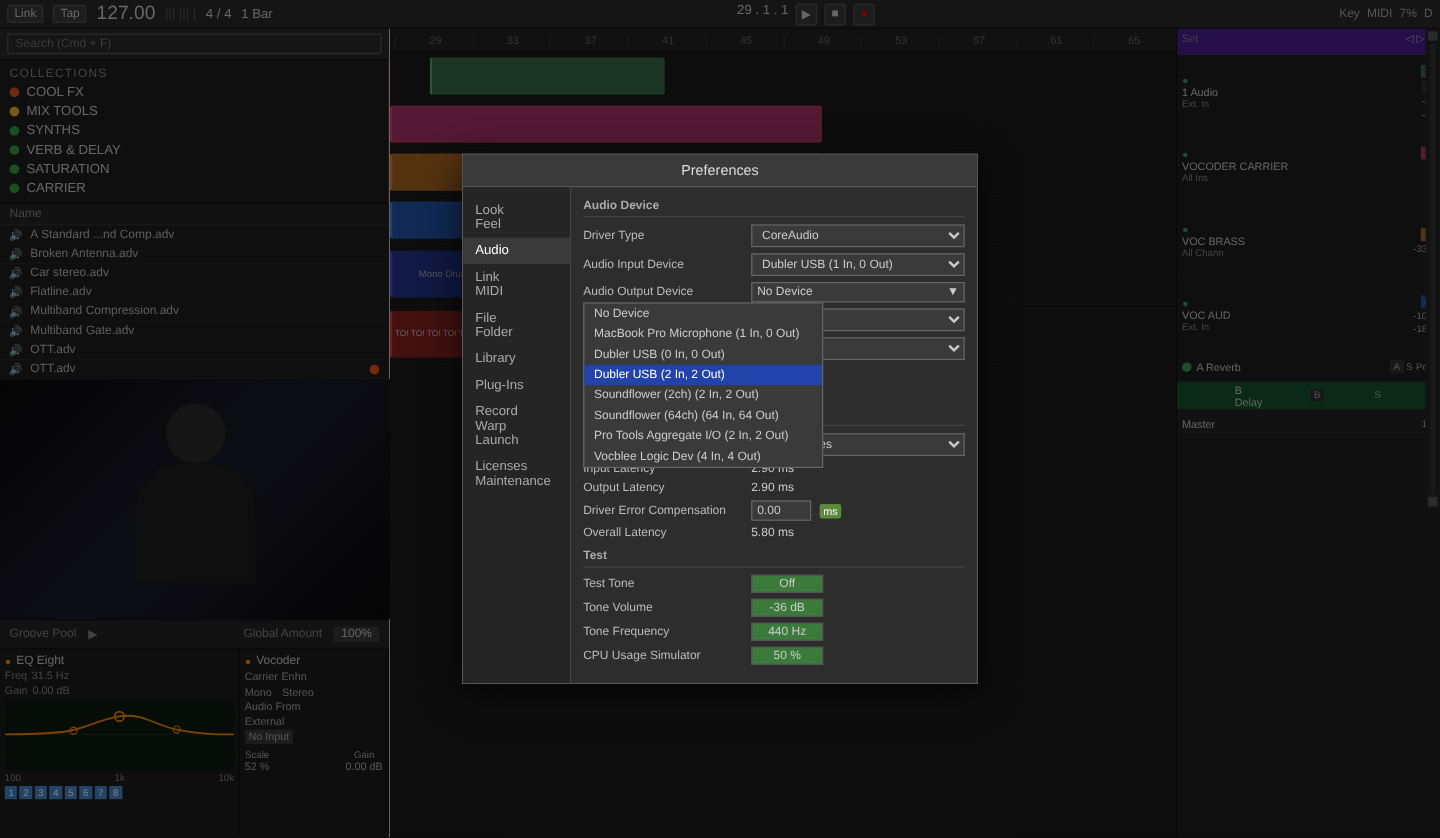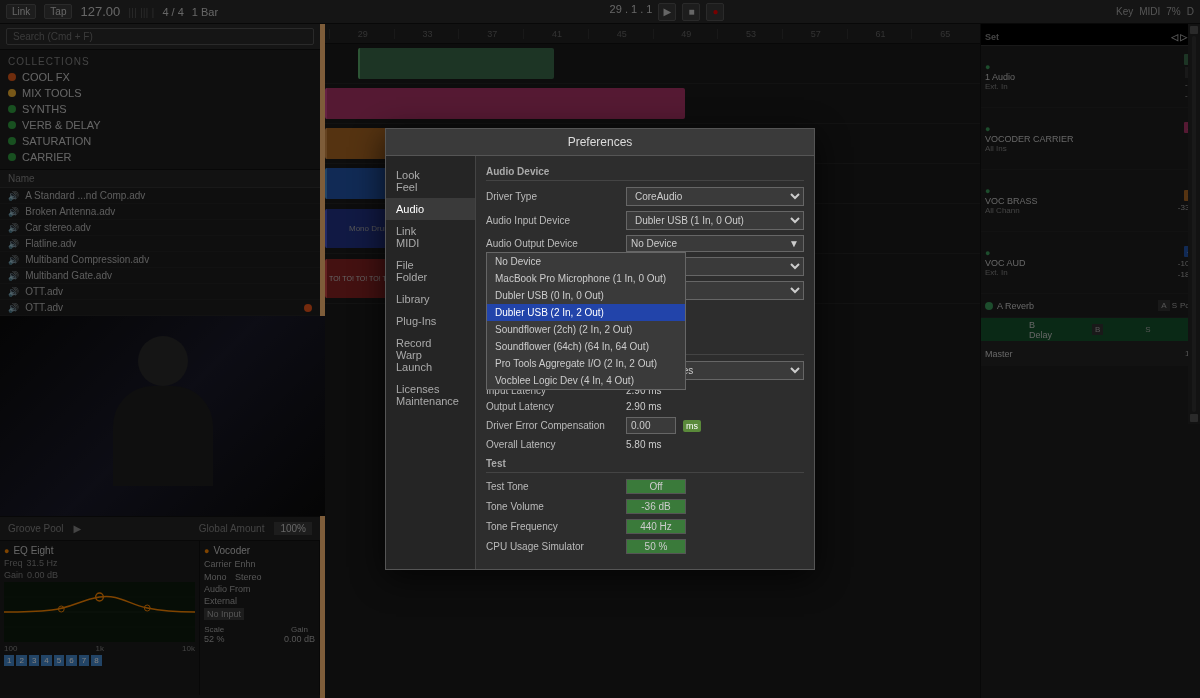--- a/index.html
+++ b/index.html
@@ -1,30 +1,30 @@
 <!DOCTYPE html>
 <html><head>
   <meta charset="utf-8">
   <style>
     * { box-sizing: border-box; margin: 0; padding: 0; }
     body { background: #1a1a1a; color: #ccc; font-family: Arial, sans-serif; font-size: 11px; width: 1200px; height: 698px; overflow: hidden; }
 
     
     #topbar { display: flex; align-items: center; background: #2a2a2a; height: 24px; border-bottom: 1px solid #111; padding: 0 6px; gap: 8px; }
     .topbar-btn { background: #3a3a3a; border: 1px solid #555; color: #ccc; font-size: 10px; padding: 1px 5px; cursor: pointer; border-radius: 2px; }
-    .topbar-bpm { color: #ccc; font-size: 13px; }
+    .topbar-bpm { color: #ccc; font-size: 16px; }
     .topbar-sep { color: #555; }
     .transport-btn { width: 18px; height: 18px; background: #3a3a3a; border: 1px solid #555; border-radius: 2px; cursor: pointer; display: flex; align-items: center; justify-content: center; color: #ccc; font-size: 10px; }
     .topbar-right { margin-left: auto; display: flex; align-items: center; gap: 6px; color: #aaa; font-size: 10px; }
 
     
     #main { display: flex; height: calc(698px - 24px); }
 
     
-    #sidebar { width: 325px; background: #1e1e1e; border-right: 5px solid #fdba74; display: flex; flex-direction: column; }
+    #sidebar { width: 325px; background: #1e1e1e; border-right: 1px solid #fdba74; display: flex; flex-direction: column; }
     #sidebar-top { display: flex; flex-direction: column; }
     #search-bar { background: #2a2a2a; border-bottom: 1px solid #111; padding: 4px 6px; }
     #search-input { width: 100%; background: #333; border: 1px solid #555; color: #ccc; padding: 2px 6px; font-size: 10px; border-radius: 2px; }
     #collections { padding: 4px 0; border-bottom: 1px solid #111; }
     .collection-header { font-size: 10px; color: #888; padding: 2px 8px; text-transform: uppercase; letter-spacing: 1px; }
     .collection-item { display: flex; align-items: center; padding: 2px 8px; cursor: pointer; gap: 6px; font-size: 11px; }
     .col-dot { width: 8px; height: 8px; border-radius: 50%; flex-shrink: 0; }
     #file-list { flex: 1; overflow-y: auto; background: #1e1e1e; }
     .file-header { display: flex; padding: 3px 8px; border-bottom: 1px solid #333; background: #252525; }
     .file-header span { font-size: 10px; color: #888; }
@@ -341,21 +341,21 @@
               <span style="font-size:7px;color:#ccc;padding:2px;white-space:nowrap;overflow:hidden;">TO! TO! TO! TO! TO! TO! TO! TO! TO! TO!</span>
             </div>
           </div>
         </div>
       </div>
     </div>
   </div>
 
   <div id="right-panel">
 
-    <div style="background:#000000;padding:3px 4px;border-bottom:1px solid #333;height:22px;display:flex;align-items:flex-end;font-weight:bold;">
+    <div style="background:#4c1d95;padding:3px 4px;border-bottom:1px solid #333;height:22px;display:flex;align-items:flex-start;">
       <span style="font-size:9px;color:#888;">Set</span>
       <div style="margin-left:auto;display:flex;gap:2px;">
         <span style="font-size:9px;color:#aaa;cursor:pointer;">◁</span>
         <span style="font-size:9px;color:#aaa;cursor:pointer;">▷</span>
         <span style="font-size:9px;color:#aaa;cursor:pointer;">▽</span>
       </div>
     </div>
 
     <div style="display:flex;align-items:center;height:62px;border-bottom:1px solid #252525;padding:2px 4px;background:#1e1e1e;">
       <div style="flex:1;">

